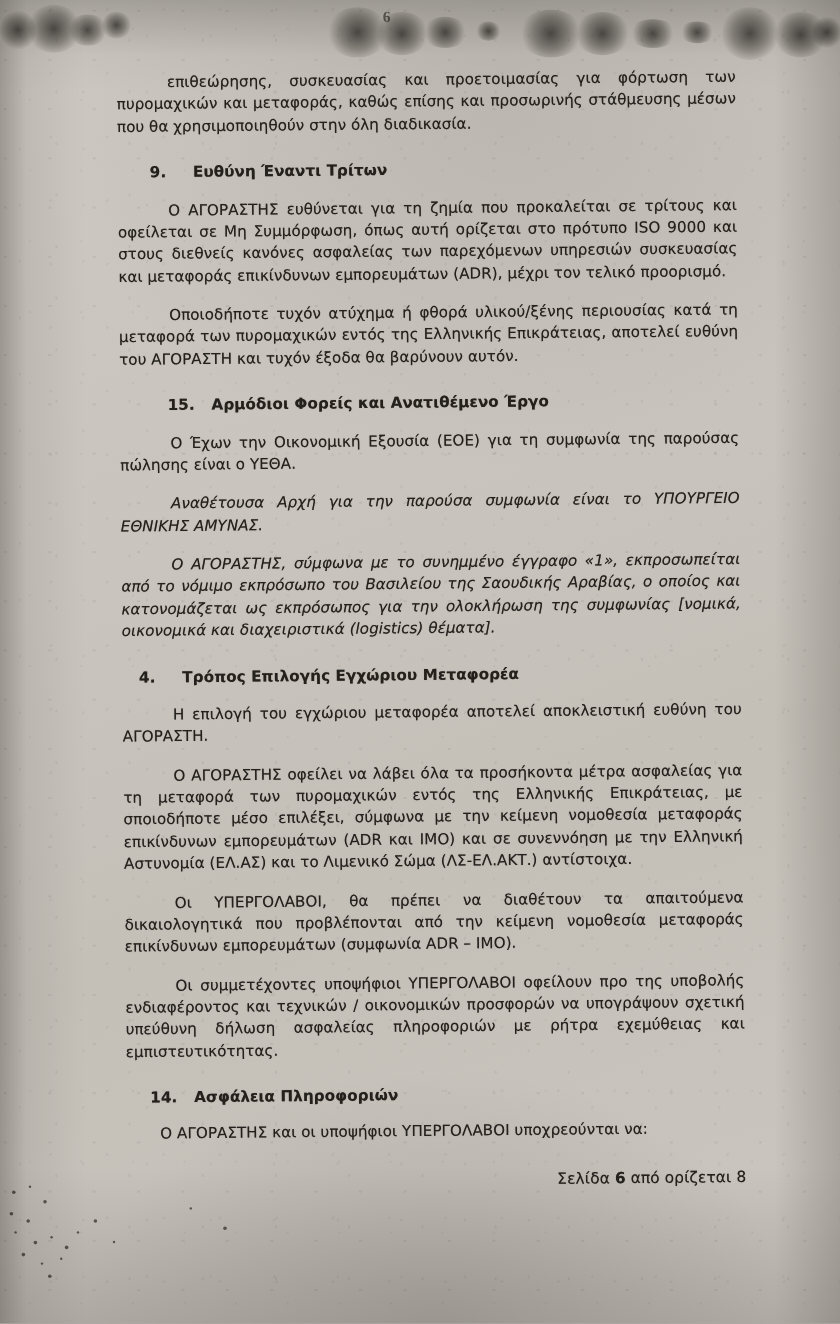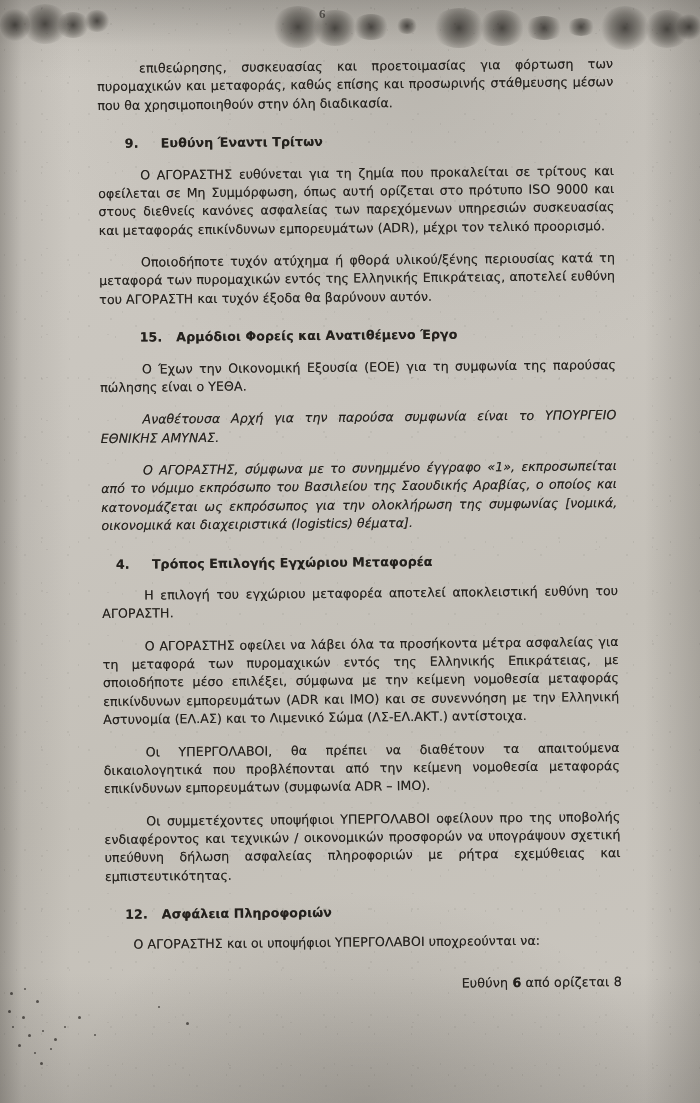--- a/index.html
+++ b/index.html
@@ -190,26 +190,26 @@
     <div class="heading ind-c">
       <span class="num">4.</span>
       <span>Τρόπος Επιλογής Εγχώριου Μεταφορέα</span>
     </div>
     <p class="para">Η επιλογή του εγχώριου μεταφορέα αποτελεί αποκλειστική ευθύνη του ΑΓΟΡΑΣΤΗ.</p>
     <p class="para">Ο ΑΓΟΡΑΣΤΗΣ οφείλει να λάβει όλα τα προσήκοντα μέτρα ασφαλείας για τη μεταφορά των πυρομαχικών εντός της Ελληνικής Επικράτειας, με σποιοδήποτε μέσο επιλέξει, σύμφωνα με την κείμενη νομοθεσία μεταφοράς επικίνδυνων εμπορευμάτων (ADR και IMO) και σε συνεννόηση με την Ελληνική Αστυνομία (ΕΛ.ΑΣ) και το Λιμενικό Σώμα (ΛΣ-ΕΛ.ΑΚΤ.) αντίστοιχα.</p>
     <p class="para">Οι ΥΠΕΡΓΟΛΑΒΟΙ, θα πρέπει να διαθέτουν τα απαιτούμενα δικαιολογητικά που προβλέπονται από την κείμενη νομοθεσία μεταφοράς επικίνδυνων εμπορευμάτων (συμφωνία ADR – IMO).</p>
     <p class="para gap-lg">Οι συμμετέχοντες υποψήφιοι ΥΠΕΡΓΟΛΑΒΟΙ οφείλουν προ της υποβολής ενδιαφέροντος και τεχνικών / οικονομικών προσφορών να υπογράψουν σχετική υπεύθυνη δήλωση ασφαλείας πληροφοριών με ρήτρα εχεμύθειας και εμπιστευτικότητας.</p>
 
     <div class="heading ind-d tight">
-      <span class="num">12.</span>
+      <span class="num">14.</span>
       <span>Ασφάλεια Πληροφοριών</span>
     </div>
     <p class="para noindent" style="padding-left:28px;">Ο ΑΓΟΡΑΣΤΗΣ και οι υποψήφιοι ΥΠΕΡΓΟΛΑΒΟΙ υποχρεούνται να:</p>
 
     <div class="footer">
-      <span>Ευθύνη</span>
+      <span>Σελίδα</span>
       <b>6</b>
       <span>από ορίζεται</span>
       <span>8</span>
     </div>
 
   </div>
 </div>
 
 </body></html>

